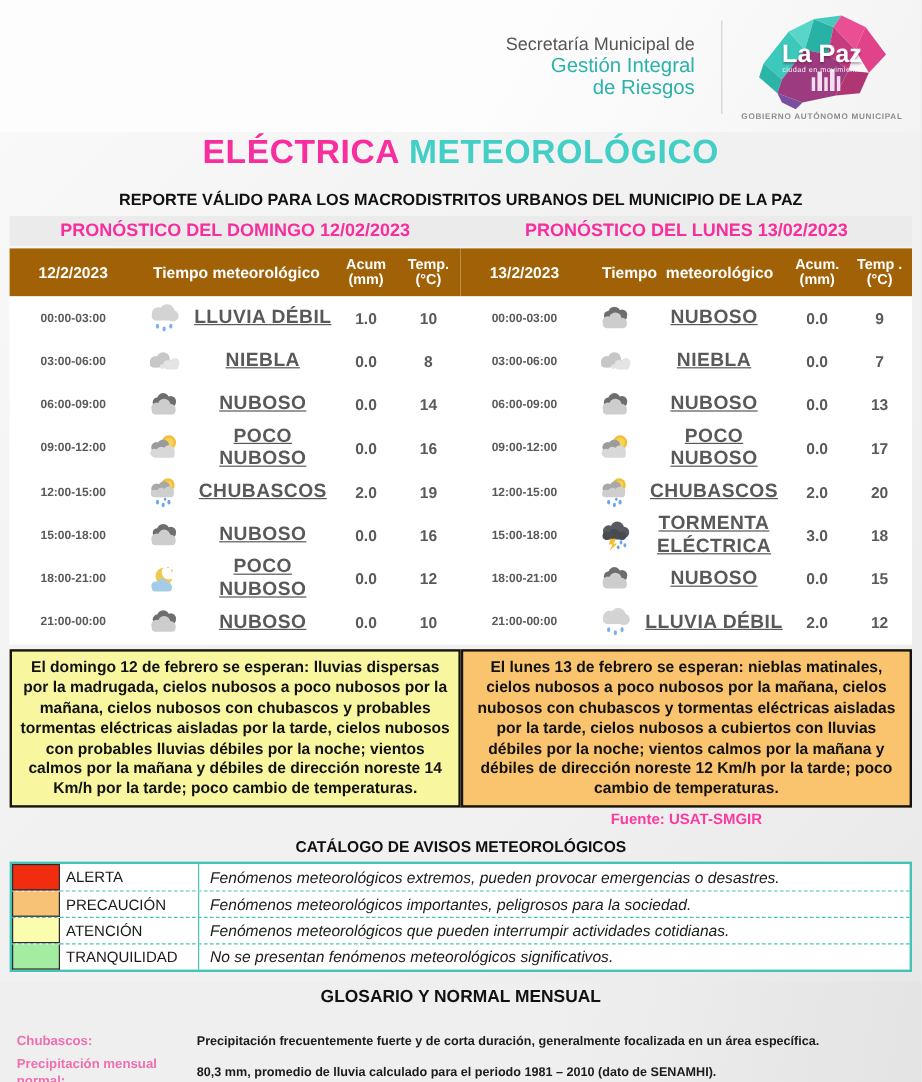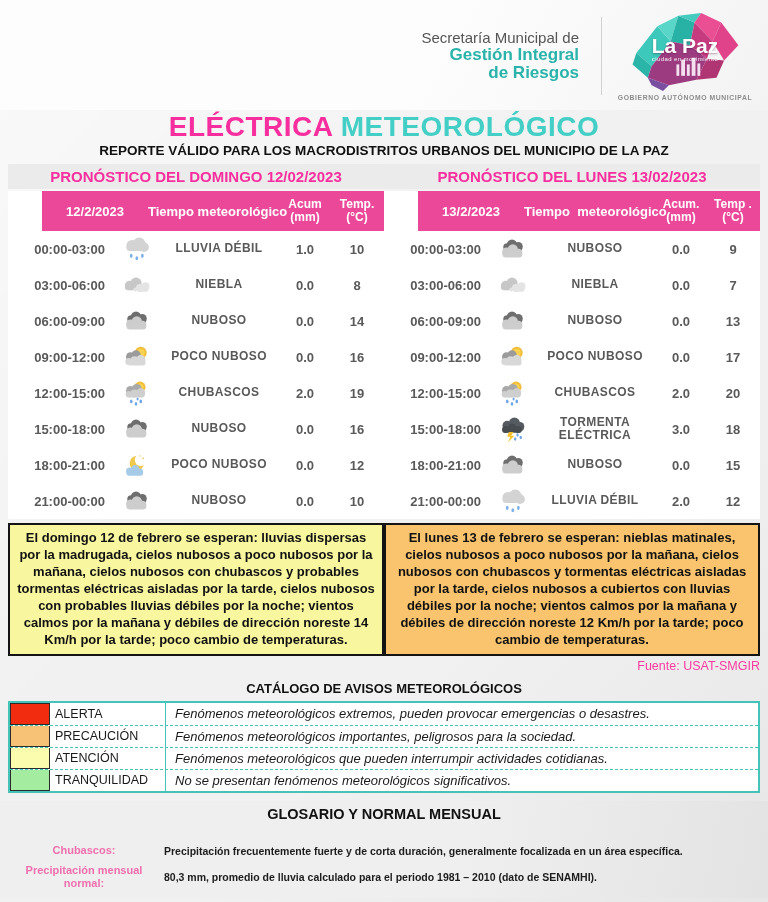--- a/index.html
+++ b/index.html
@@ -17,73 +17,73 @@
     background:linear-gradient(120deg,#fdfdfd 55%, #f3f3f3 100%); }
   .gamlp{ width:168px; text-align:center; }
   .gamlp-acronym{ font-family:"Liberation Serif", serif; font-size:27px; color:#a5853e; letter-spacing:2px; line-height:1; }
   .gamlp-sub{ font-size:5.5px; color:#a33b30; letter-spacing:.5px; margin-top:1px; white-space:nowrap; }
   .gamlp-band{ height:3px; margin:2px 10px 0; background:linear-gradient(90deg,#7e2723,#a8423a 50%,#7e2723); position:relative; }
   .gamlp-band::after{ content:""; position:absolute; left:50%; top:-2px; width:12px; height:7px; margin-left:-6px;
     background:linear-gradient(90deg,#2d7a34 50%, #a32d27 50%); border-radius:2px; }
   .spacer{ flex:1; }
   .secretaria{ text-align:right; line-height:1.05; margin-right:22px; }
   .secretaria .l1{ font-size:15px; color:#565656; }
-  .secretaria .l2,.secretaria .l3{ font-size:17px; font-weight:bold; color:#2ab3aa; }
+  .secretaria .l2,.secretaria .l3{ font-size:17px; font-weight:normal; color:#2ab3aa; }
   .vdivider{ width:1px; height:78px; background:#d2d2d2; margin-right:14px; }
   .lapaz{ width:138px; text-align:center; position:relative; }
   .lapaz-blob{ position:relative; height:82px; }
   .lapaz-blob svg{ width:128px; height:82px; }
   .lapaz-text{ position:absolute; left:0; right:0; top:24px; color:#fff; pointer-events:none; }
   .lapaz-name{ font-size:21px; font-weight:bold; line-height:1; text-shadow:0 1px 2px rgba(60,0,40,.35); }
   .lapaz-tag{ font-size:6px; letter-spacing:.4px; opacity:.95; }
   .lapaz-sub{ font-size:6.8px; font-weight:bold; color:#8c8c8c; letter-spacing:.6px; margin-top:1px; white-space:nowrap; }
   
   .main-title{ text-align:center; font-size:28px; font-weight:800; letter-spacing:.5px; line-height:1.05; margin-top:2px; }
   .main-title .pink{ color:#f72e9e; }
   .main-title .teal{ color:#43cfc5; }
-  .report-subtitle{ text-align:center; font-size:13.5px; font-weight:bold; color:#111; margin-top:2px; }
+  .report-subtitle{ text-align:center; font-size:13.5px; font-weight:bold; color:#111; margin-top:18px; }
   
   .tables-row{ display:flex; gap:0; padding:0 8px; margin-top:6px; }
   .forecast{ flex:1; min-width:0; }
   .forecast-title{ background:#ebebeb; color:#f72e9e; font-weight:bold; font-size:15px;
     text-align:center; padding:4px 0; margin-bottom:2px; }
   .ftable{ background:#fff; }
   .fhead{ display:grid; grid-template-columns:106px 44px 1fr 50px 54px; align-items:center;
-    background:#ec4899; color:#fff; font-weight:bold; min-height:40px;margin-left:34px; }
+    background:#a16207; color:#fff; font-weight:bold; min-height:40px; }
   .fhead .dcol{ grid-column:1; text-align:center; font-size:13px; }
   .fhead .wcol{ grid-column:2 / span 2; text-align:center; font-size:13px; white-space:pre; }
   .fhead .two{ text-align:center; font-size:12px; line-height:1.1; }
   .frows{ background:#fff; }
   .frow{ display:grid; grid-template-columns:106px 44px 1fr 50px 54px; align-items:center;
     min-height:36px; color:#595959; font-weight:bold; }
-  .cell.time{ display:flex; justify-content:flex-end; padding:0 9px; font-size:13px; }
+  .cell.time{ display:flex; justify-content:center; padding:0 9px; font-size:10px; }
   .cell.icon{ display:flex; justify-content:center; }
   .cell.icon svg{ width:32px; height:27px; }
-  .cell.wlabel{ text-align:center; font-size:12px; letter-spacing:.4px; line-height:1.15; }
+  .cell.wlabel{ text-align:center; font-size:16px; letter-spacing:.4px; line-height:1.15;text-decoration:underline; }
   .cell.acum,.cell.temp{ text-align:center; font-size:13px; }
   
   .summary{ margin-top:4px; border:2px solid #141414; min-height:128px;
     display:flex; align-items:center; justify-content:center;
     font-size:13px; font-weight:bold; color:#111; text-align:center; line-height:1.3; padding:5px 4px; }
-  .fuente{ text-align:right; color:#fb3aa0; font-weight:normal; font-size:12.5px; margin-top:3px; min-height:16px; }
+  .fuente{ text-align:center; color:#fb3aa0; font-weight:bold; font-size:12.5px; margin-top:3px; min-height:16px; }
   
   .catalog-title{ text-align:center; font-size:13px; font-weight:bold; color:#111; margin-top:6px; }
   .catalog{ margin:5px 8px 0; border:2px solid #45c3b9; background:#fff; }
   .crow{ display:grid; grid-template-columns:40px 116px 1fr; align-items:stretch; min-height:22px; }
   .crow + .crow{ border-top:1px dashed #45c3b9; }
   .swatch{ border:1px solid #2b2b2b; border-top-width:0; }
   .crow:first-child .swatch{ border-top-width:1px; }
   .clevel{ display:flex; align-items:center; padding-left:5px; font-size:12.5px; color:#1a1a1a;
     border-right:1px solid #45c3b9; }
   .cdesc{ display:flex; align-items:center; padding-left:9px; font-size:13px; font-style:italic; color:#1a1a1a; }
   
   .glossary{ margin-top:8px; padding:5px 14px 2px; background:linear-gradient(100deg,#efefef 60%, #e3e3e3 100%); }
   .glossary-title{ text-align:center; font-size:14.5px; font-weight:bold; color:#111; margin-bottom:22px; }
   .gitem{ display:grid; grid-template-columns:140px 1fr; gap:10px; margin-bottom:6px; align-items:center; }
-  .gterm{ color:#ef6fae; font-weight:bold; font-size:11px; text-align:center; line-height:1.2; }
+  .gterm{ color:#ef6fae; font-weight:bold; font-size:11px; text-align:left; line-height:1.2; }
   .gdef{ color:#1c1c1c; font-weight:bold; font-size:10.5px; line-height:1.35; }
 </style>
 </head>
 <body>
 
 <div class="page">
 
   <div class="topbar">
     <div class="spacer"></div>
     <div class="secretaria">

